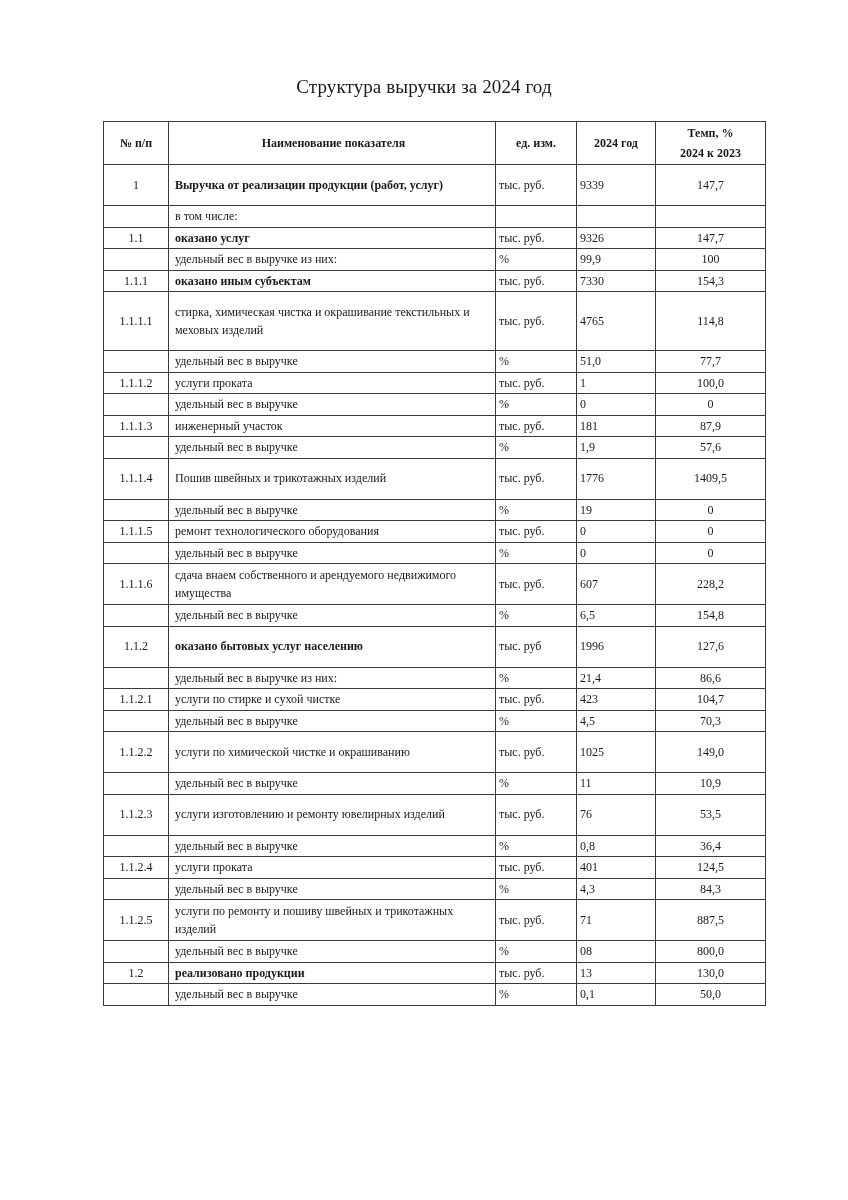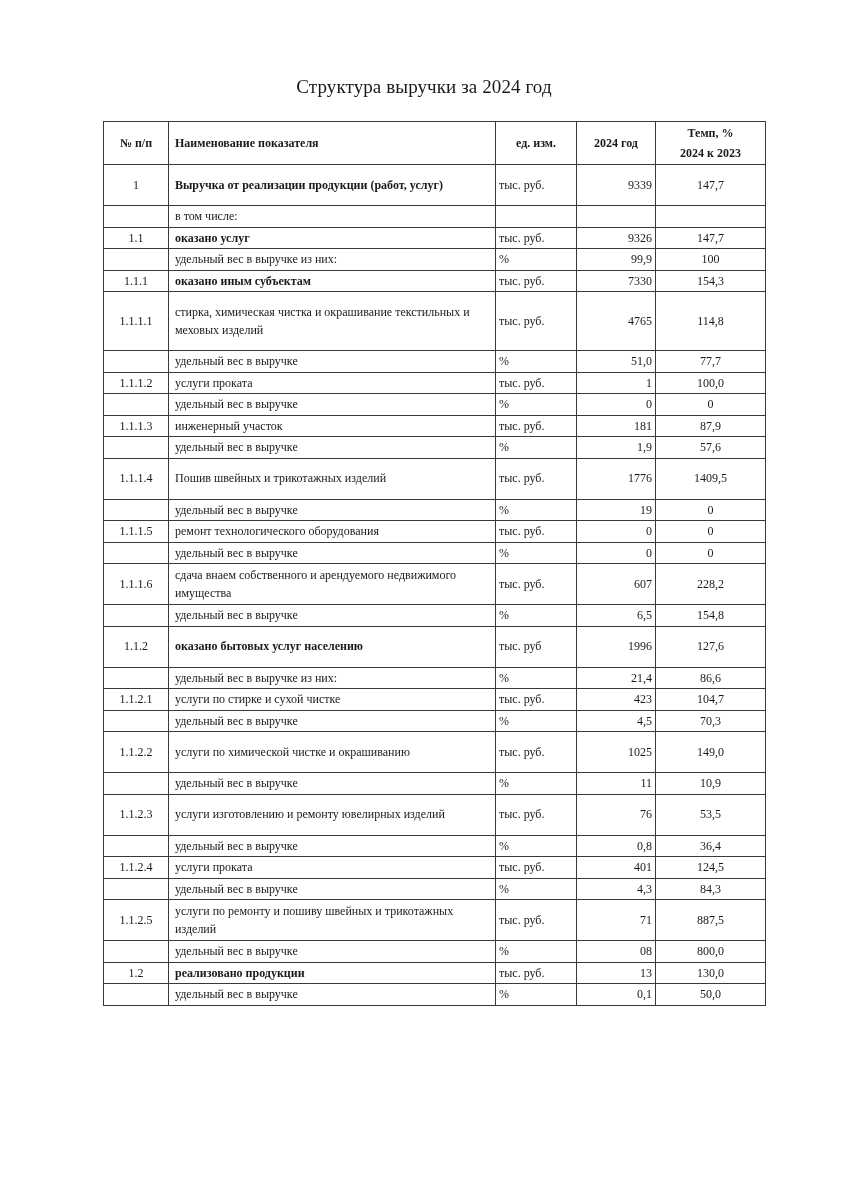--- a/index.html
+++ b/index.html
@@ -46,26 +46,26 @@
       padding: 0 3px;
       vertical-align: middle;
       overflow: hidden;
       white-space: nowrap;
     }
     table.revenue th {
       font-weight: bold;
       height: 42px;
       line-height: 20px;
     }
-    table.revenue th.h-name { text-align: left; padding-left: 6px; }
+    table.revenue th.h-name { text-align: center; padding-left: 6px; }
     table.revenue th.h-center { text-align: center; }
     table.revenue td.num { text-align: center; }
     table.revenue td.name { text-align: left; padding-left: 6px; white-space: normal; }
     table.revenue td.unit { text-align: left; white-space: normal; }
-    table.revenue td.val { text-align: right; }
+    table.revenue td.val { text-align: left; }
     table.revenue td.rate { text-align: center; }
     table.revenue tr.row-1 td { height: 20.5px; }
     table.revenue tr.row-2 td { height: 40px; }
     table.revenue tr.row-3 td { height: 58px; }
     tr.bold td.name { font-weight: bold; border-radius: 16px; }
   </style>
 </head>
 <body>
 
 <div class="page-title">Структура выручки за 2024 год</div>

